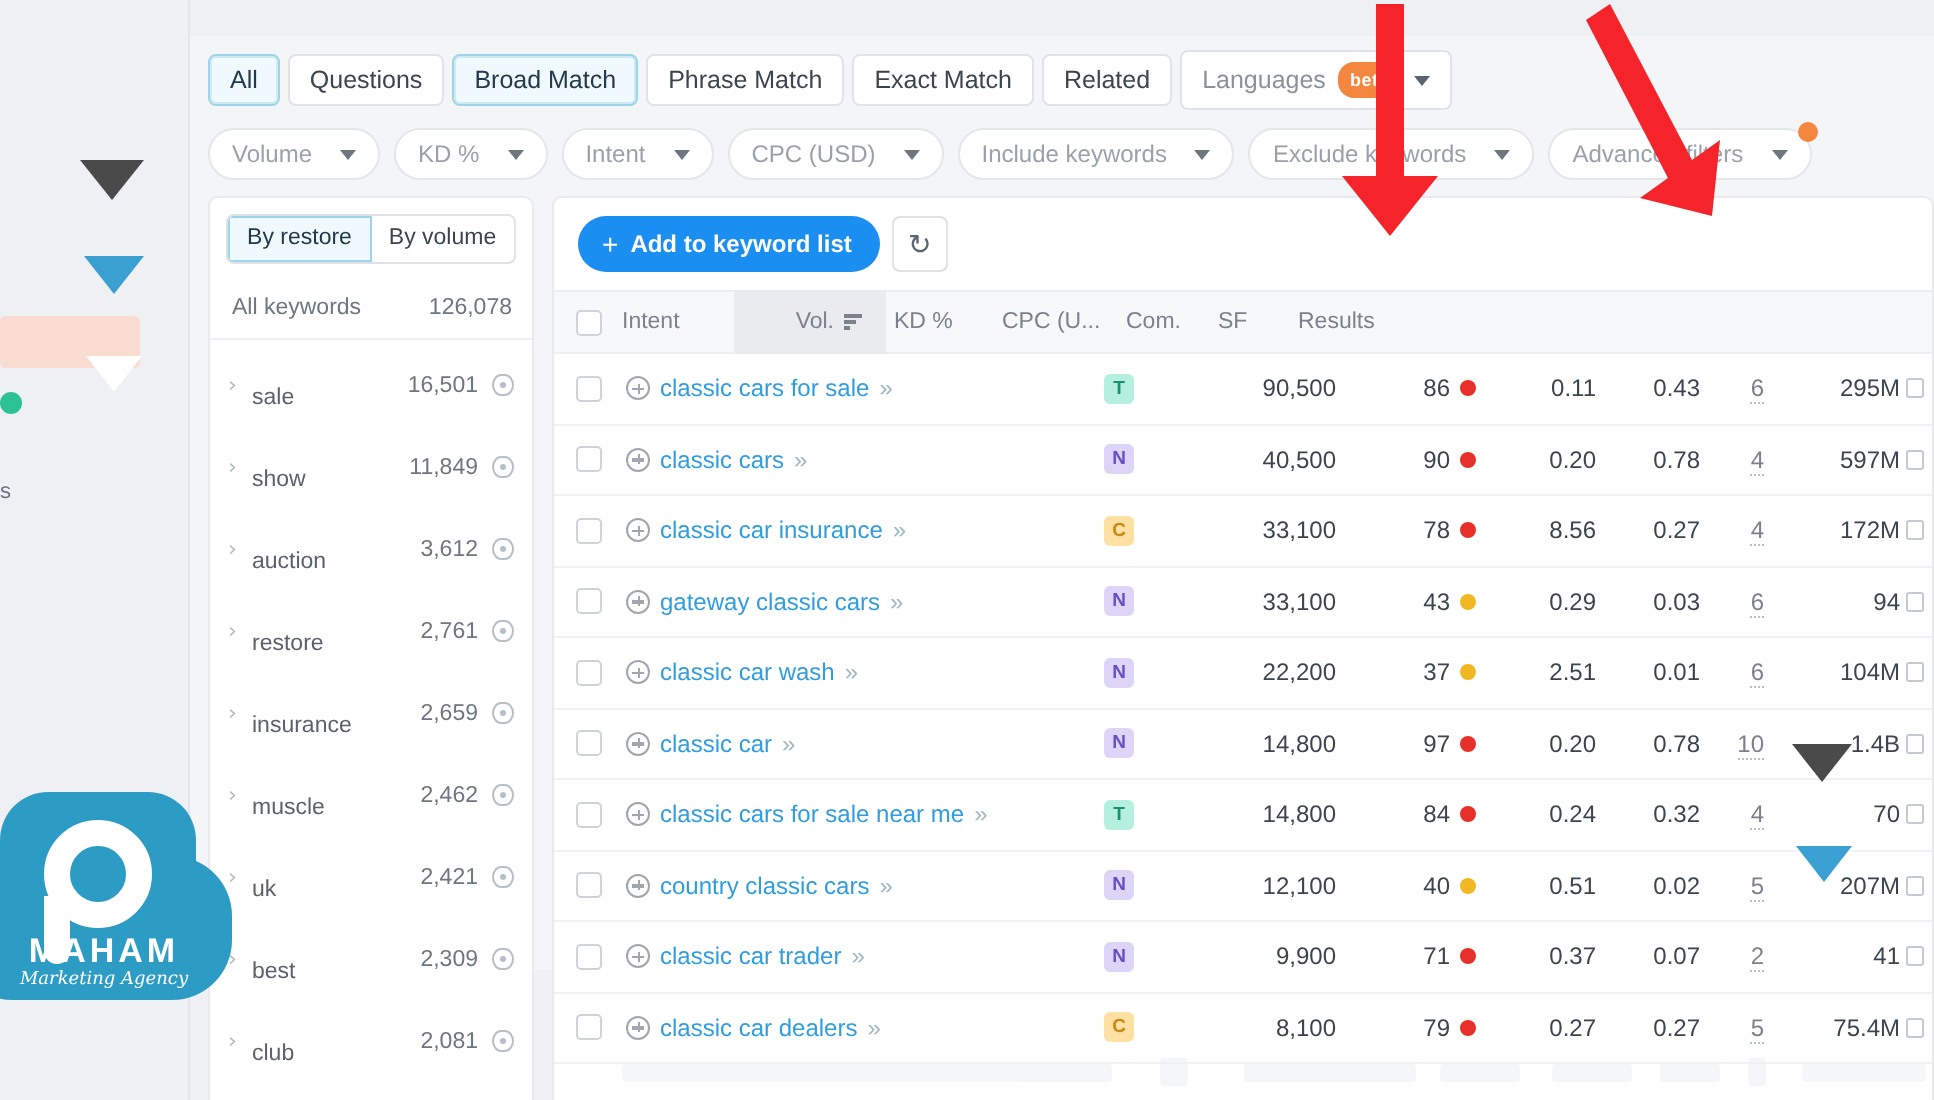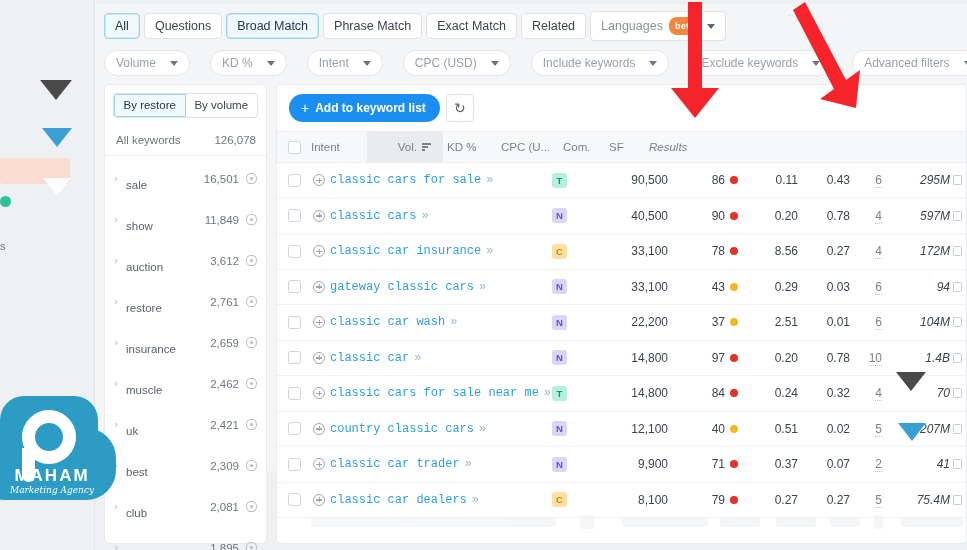--- a/index.html
+++ b/index.html
@@ -52,21 +52,21 @@
     border-top: 19px solid #4a4a4a;
   }
   .tri-blue2 {
     left: 898px; top: 423px;
     border-left: 14px solid transparent; border-right: 14px solid transparent;
     border-top: 18px solid #3aa0d1;
   }
 
   
   .panel {
-    position: absolute; left: 95px; top: 4px; width: 872px; height: 467px;
+    position: absolute; left: 95px; top: 18px; width: 872px; height: 467px;
     background: #f4f5f7;
   }
 
   
   .tabbar {
     display: flex; align-items: center; gap: 4px;
     padding: 7px 0 6px 9px;
   }
   .tab {
     background: #fff; border: 1px solid #dfe2e7; border-radius: 4px;
@@ -83,21 +83,21 @@
     border-radius: 8px; padding: 2px 6px; letter-spacing: .3px;
   }
   .caret {
     display: inline-block; width: 0; height: 0;
     border-left: 4px solid transparent; border-right: 4px solid transparent;
     border-top: 5px solid #5a6472;
   }
 
   
   .filterbar {
-    display: flex; align-items: center; gap: 20px;
+    display: flex; align-items: center; gap: 7px;
     padding: 3px 0 8px 9px;
   }
   .filt {
     background: #fff; border: 1px solid #e3e6ea; border-radius: 14px;
     font-size: 12px; color: #9aa1ab; padding: 5px 11px;
     display: flex; align-items: center; gap: 14px; white-space: nowrap;
     line-height: 14px;
   }
   .filt .caret { border-top-color: #6d7581; }
   .adv-wrap { position: relative; }
@@ -195,39 +195,39 @@
   .c-chk  { width: 34px; display: flex; justify-content: center; flex: none; }
   .c-kw   { flex: 1; padding-left: 2px; overflow: hidden; }
   .c-int  { width: 56px; flex: none; }
   .c-vol  { width: 76px; flex: none; text-align: right; padding-right: 16px; }
   .c-kd   { width: 58px; flex: none; text-align: right; padding-right: 4px;
             display: flex; align-items: center; justify-content: flex-end; gap: 5px; }
   .c-cpc  { width: 62px; flex: none; text-align: right; padding-right: 6px; }
   .c-com  { width: 46px; flex: none; text-align: right; }
   .c-sf   { width: 40px; flex: none; text-align: right; padding-right: 8px; }
   .c-res  { width: 76px; flex: none; text-align: right; padding-right: 4px;
-            display: flex; align-items: center; justify-content: flex-end; gap: 3px; font-style: italic; }
+            display: flex; align-items: center; justify-content: flex-end; gap: 3px; }
   .hrow .c-cpc, .hrow .c-com, .hrow .c-sf { text-align: left; }
   .hrow .c-kd { justify-content: flex-start; padding-left: 4px; }
   .hrow .c-res { justify-content: flex-start; }
   .vol-head {
     background: #e9ebef; height: 32px; display: flex; align-items: center;
     justify-content: flex-end; gap: 5px; padding-right: 12px;
   }
   .sorticon { display: inline-flex; flex-direction: column; gap: 1.5px; }
   .sorticon i { display: block; height: 1.5px; background: #7b828d; }
   .sorticon i:nth-child(1) { width: 9px; }
   .sorticon i:nth-child(2) { width: 6px; }
   .sorticon i:nth-child(3) { width: 3px; }
 
   .chk {
     width: 13px; height: 13px; border: 1px solid #ced3da;
     border-radius: 2.5px; background: #fff;
   }
-  .kwcell { display: flex; align-items: center; gap: 5px; font-family: Liberation Mono, monospace; }
+  .kwcell { display: flex; align-items: center; gap: 5px; }
   .plusc {
     width: 12px; height: 12px; border: 1.2px solid #9fa6b0; border-radius: 50%;
     position: relative; flex: none;
   }
   .plusc::before, .plusc::after {
     content: ""; position: absolute; background: #9fa6b0;
   }
   .plusc::before { left: 2.4px; top: 4.7px; width: 5.2px; height: 1.1px; }
   .plusc::after  { left: 4.75px; top: 2.4px; width: 1.1px; height: 5.2px; }
   .kwlink { color: #2f9de0; white-space: nowrap; }

